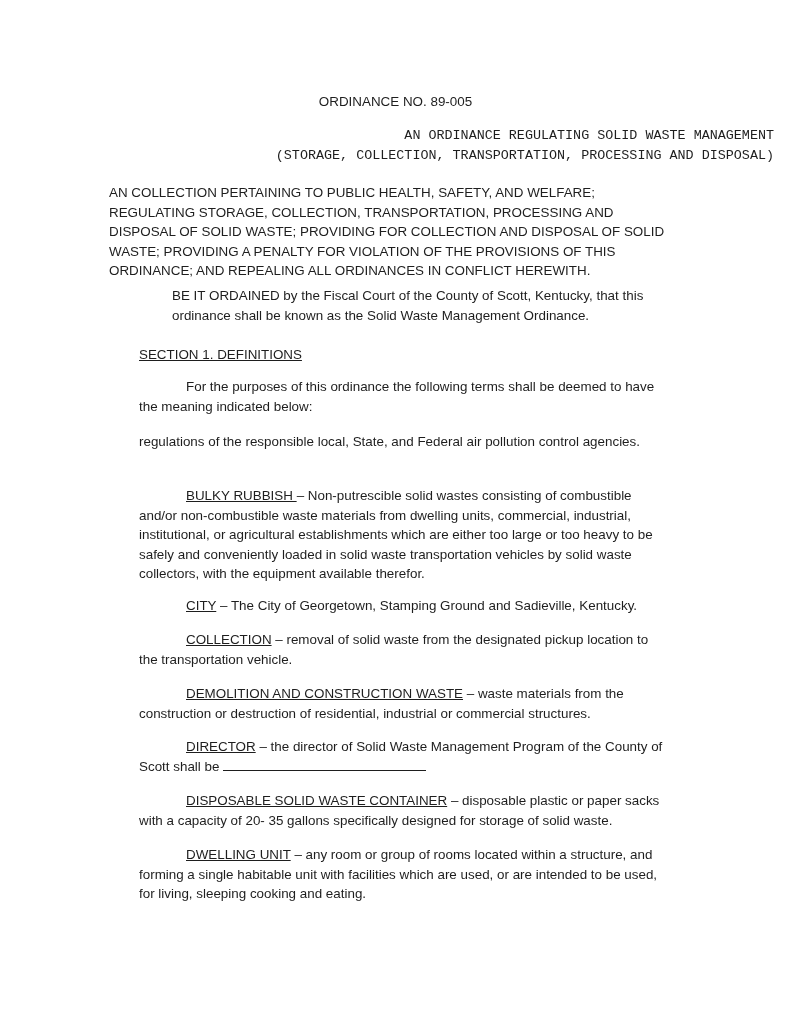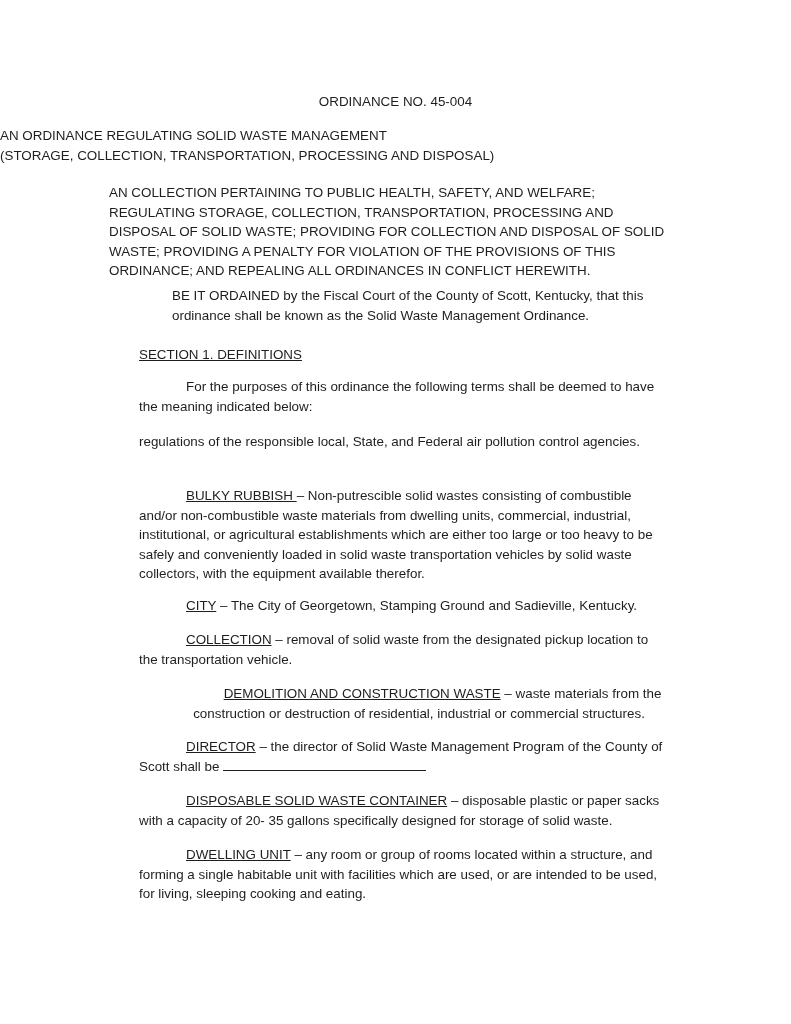--- a/index.html
+++ b/index.html
@@ -3,36 +3,36 @@
 <meta charset="utf-8">
 <style>
   html, body { margin: 0; padding: 0; background: #ffffff; }
   body {
     width: 791px; height: 1024px; overflow: hidden; position: relative;
     font-family: "Liberation Sans", sans-serif; color: #1e1e1e;
     font-size: 13.4px; line-height: 19.5px;
   }
   .page { position: absolute; left: 0; top: 0; width: 791px; height: 1024px; }
   .title { position: absolute; top: 92px; left: 0; width: 791px; text-align: center; }
-  .subtitle { position: absolute; top: 126px; left: 0; width: 774px; text-align: left; }
+  .subtitle { position: absolute; top: 126px; left: 0; width: 774px; text-align: right; font-family: Liberation Mono, monospace; }
   .preamble { position: absolute; top: 183px; left: 109px; width: 580px; }
   .body { position: absolute; left: 139px; width: 560px; }
   .ordained { top: 286px; margin-left: 33px; }
   .section-heading { top: 345px; text-decoration: underline; }
   .purposes { top: 377px; }
   .def { position: absolute; left: 139px; width: 560px; }
   .indent { display: inline-block; width: 47px; }
   .term { text-decoration: underline; }
   .blank { display: inline-block; width: 203px; border-bottom: 1px solid #1e1e1e; height: 12px; vertical-align: baseline; margin-left: 4px; }
 </style>
 </head>
 <body>
 
 <div class="page">
-  <div class="title">ORDINANCE NO. 45-004</div>
+  <div class="title">ORDINANCE NO. 89-005</div>
   <div class="subtitle">
     <div>AN ORDINANCE REGULATING SOLID WASTE MANAGEMENT</div>
     <div>(STORAGE, COLLECTION, TRANSPORTATION, PROCESSING AND DISPOSAL)</div>
   </div>
 
   <div class="preamble">
     <div>AN COLLECTION PERTAINING TO PUBLIC HEALTH, SAFETY, AND WELFARE;</div>
     <div>REGULATING STORAGE, COLLECTION, TRANSPORTATION, PROCESSING AND</div>
     <div>DISPOSAL OF SOLID WASTE; PROVIDING FOR COLLECTION AND DISPOSAL OF SOLID</div>
     <div>WASTE; PROVIDING A PENALTY FOR VIOLATION OF THE PROVISIONS OF THIS</div>
@@ -62,21 +62,21 @@
         <div><span>safely and conveniently loaded in solid waste transportation vehicles by solid waste</span></div>
         <div><span>collectors, with the equipment available therefor.</span></div>
       </div>
       <div class="def" style="top: 596px;">
         <div><span class="indent"></span><span class="term">CITY</span><span> – The City of Georgetown, Stamping Ground and Sadieville, Kentucky.</span></div>
       </div>
       <div class="def" style="top: 630px;">
         <div><span class="indent"></span><span class="term">COLLECTION</span><span> – removal of solid waste from the designated pickup location to</span></div>
         <div><span>the transportation vehicle.</span></div>
       </div>
-      <div class="def" style="top: 684px; text-align: center;">
+      <div class="def" style="top: 684px;">
         <div><span class="indent"></span><span class="term">DEMOLITION AND CONSTRUCTION WASTE</span><span> – waste materials from the</span></div>
         <div><span>construction or destruction of residential, industrial or commercial structures.</span></div>
       </div>
       <div class="def" style="top: 737px;">
         <div><span class="indent"></span><span class="term">DIRECTOR</span><span> – the director of Solid Waste Management Program of the County of</span></div>
         <div><span>Scott shall be</span><span class="blank"></span></div>
       </div>
       <div class="def" style="top: 791px;">
         <div><span class="indent"></span><span class="term">DISPOSABLE SOLID WASTE CONTAINER</span><span> – disposable plastic or paper sacks</span></div>
         <div><span>with a capacity of 20- 35 gallons specifically designed for storage of solid waste.</span></div>

